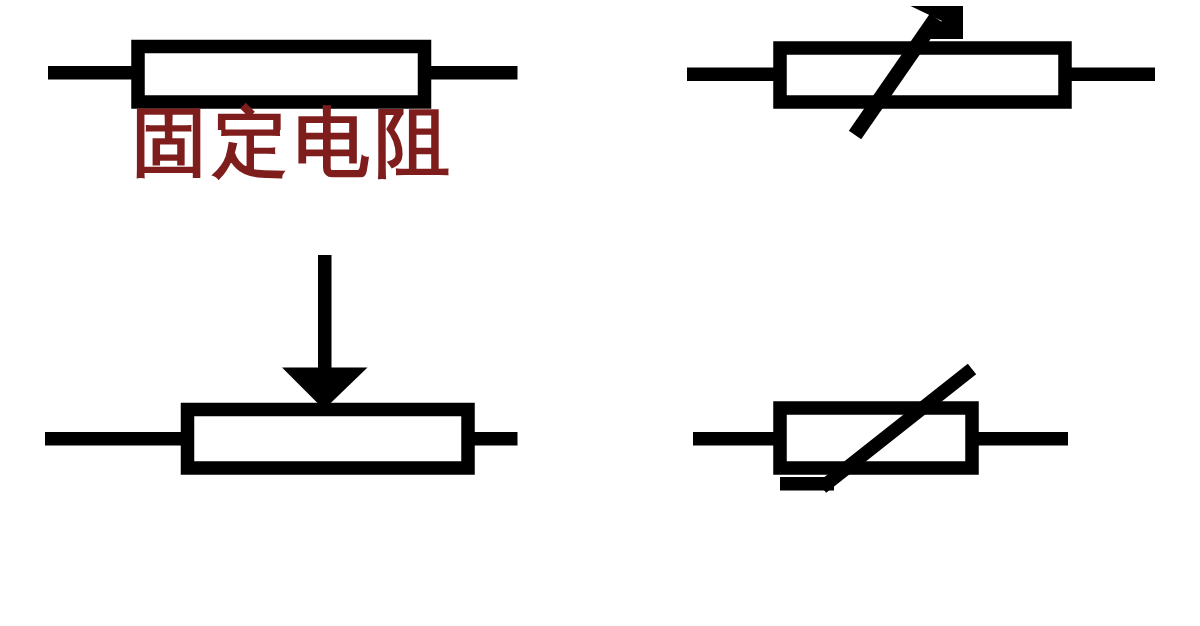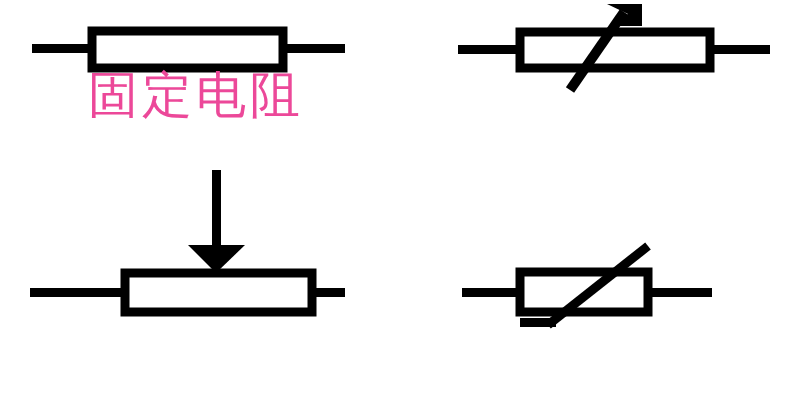--- a/index.html
+++ b/index.html
@@ -28,22 +28,22 @@
   .sym-svg {
     position: absolute;
     left: 0;
     top: 0;
     display: block;
   }
 
   .cjk-label {
     position: absolute;
     font-family: "DejaVu Sans", sans-serif;
-    font-weight: 400;
-    color: #ec4899;
+    font-weight: 700;
+    color: #7f1d1d;
     white-space: nowrap;
     line-height: 1;
     letter-spacing: 0px;
   }
   .label-1 {
     left: 88px;  top: 70px;
     font-size: 50px;
     letter-spacing: 4px;
   }
 </style>

